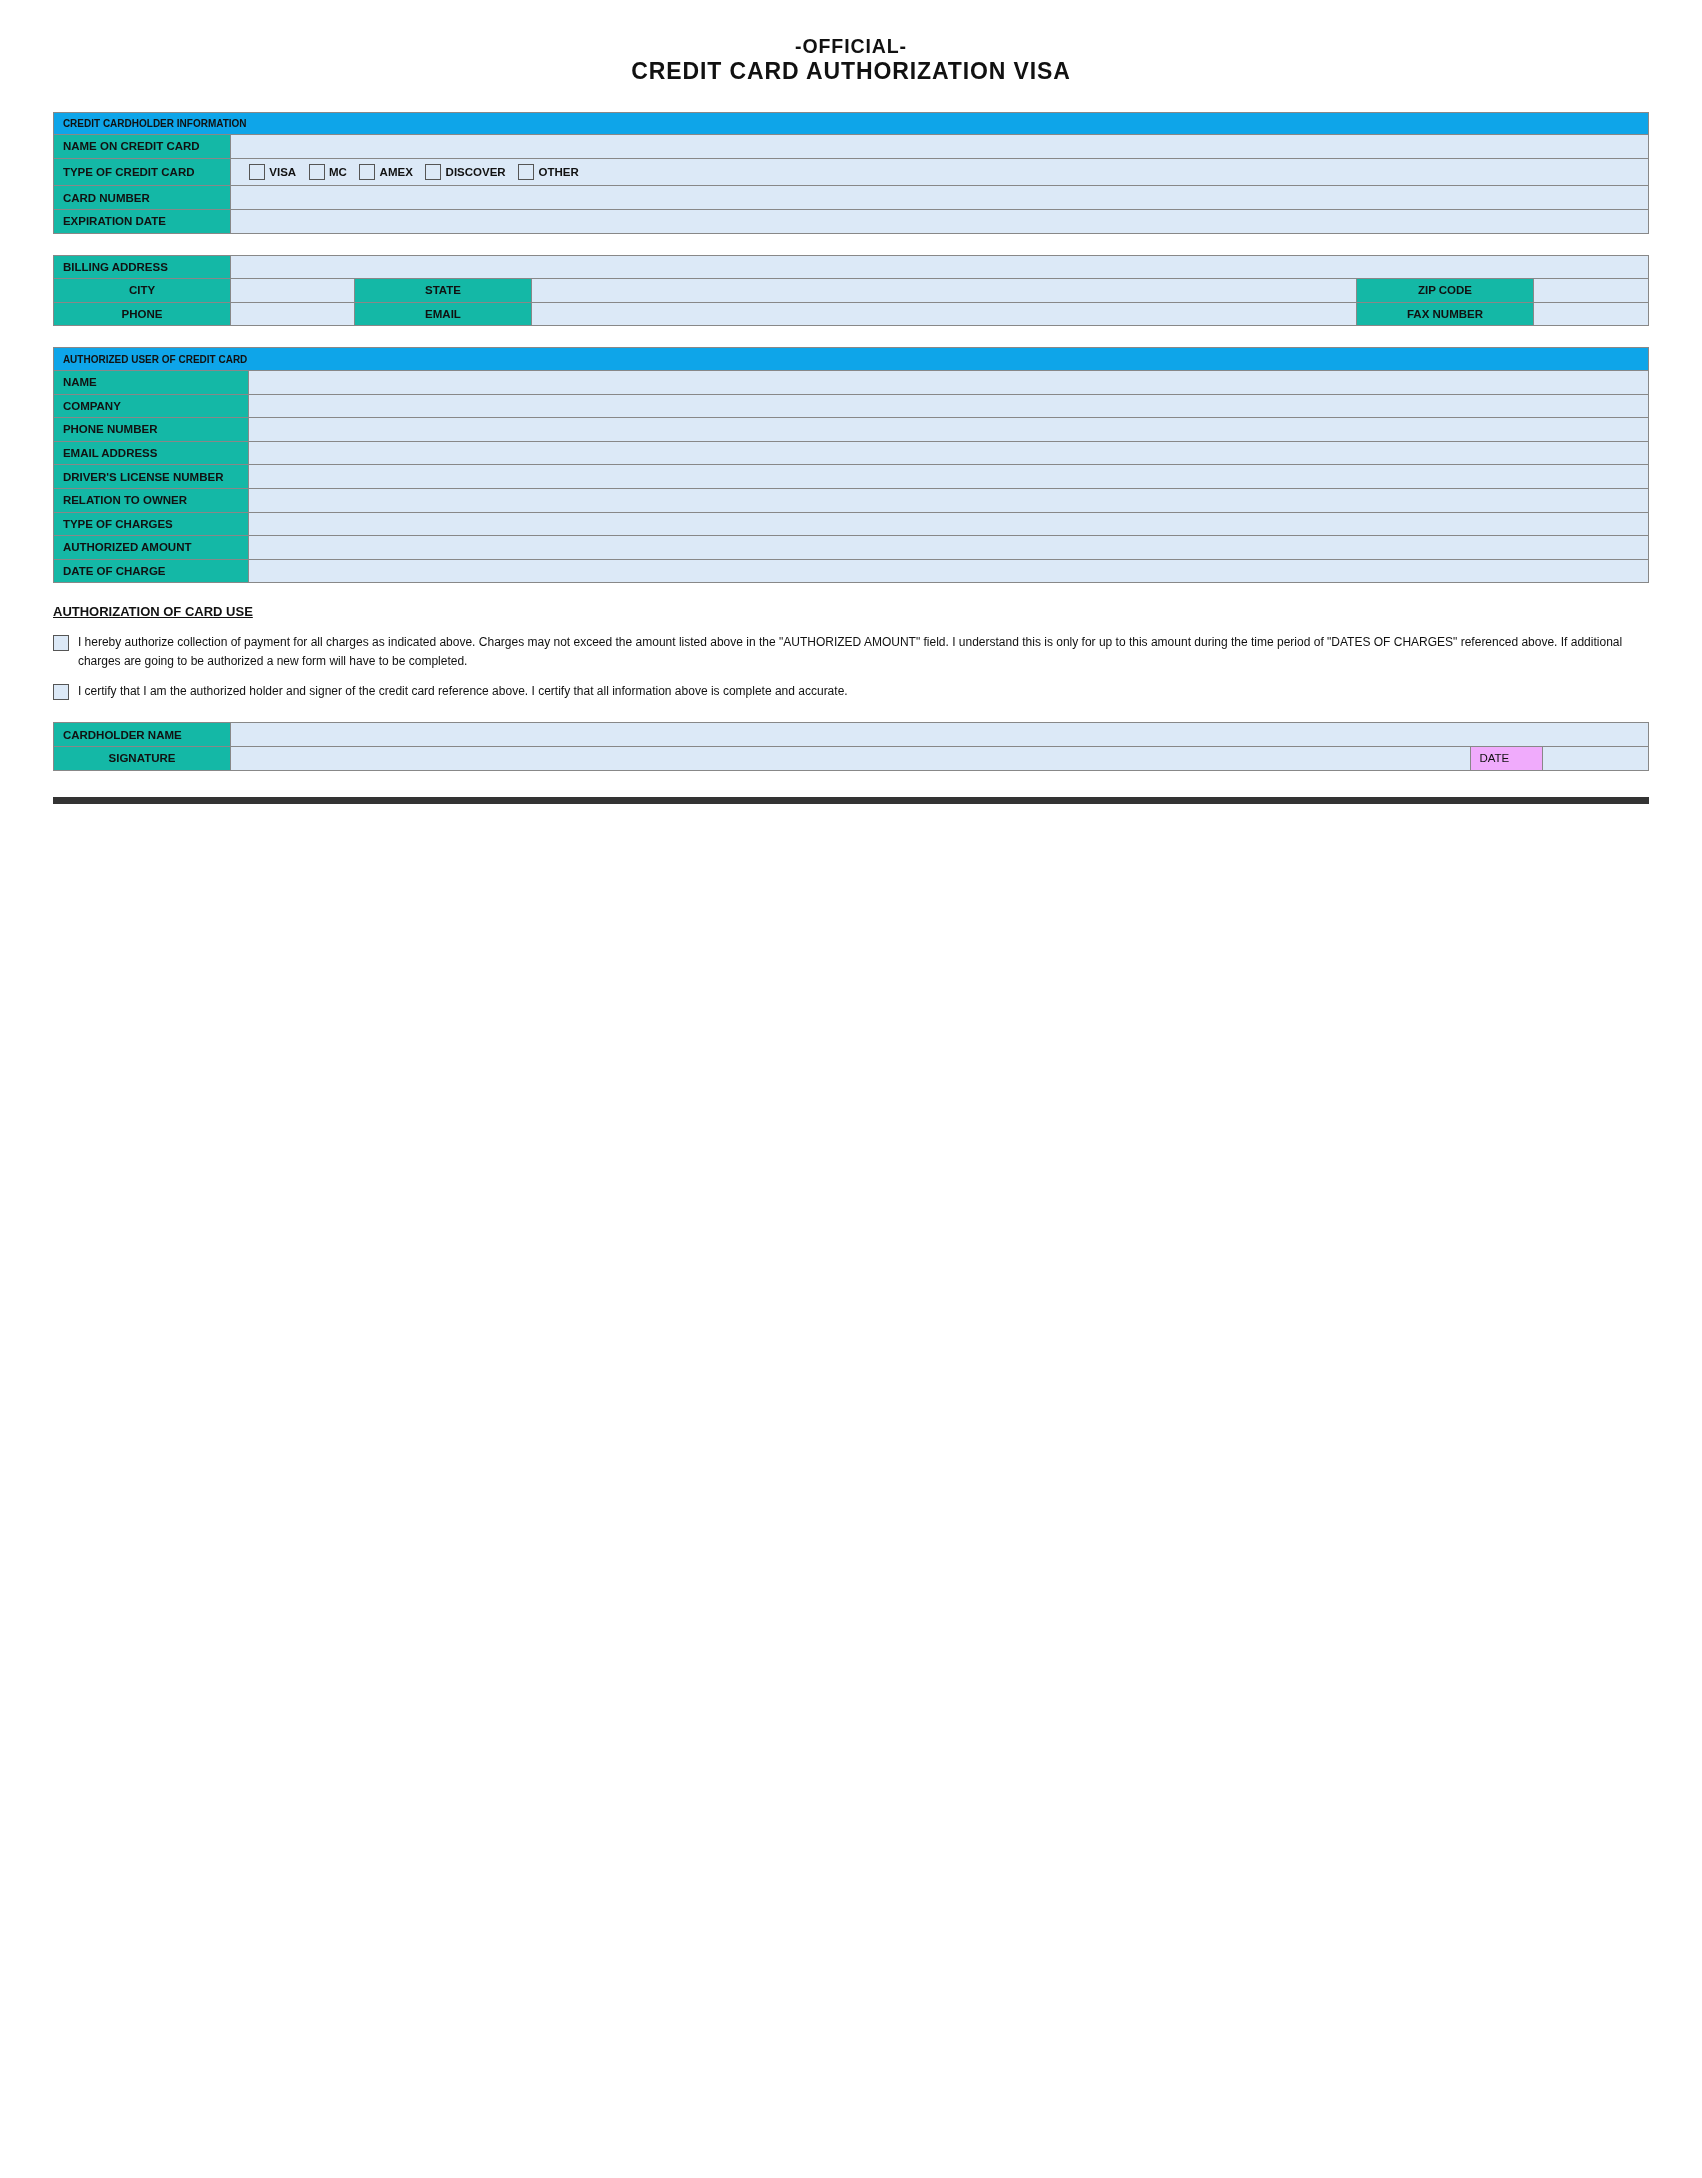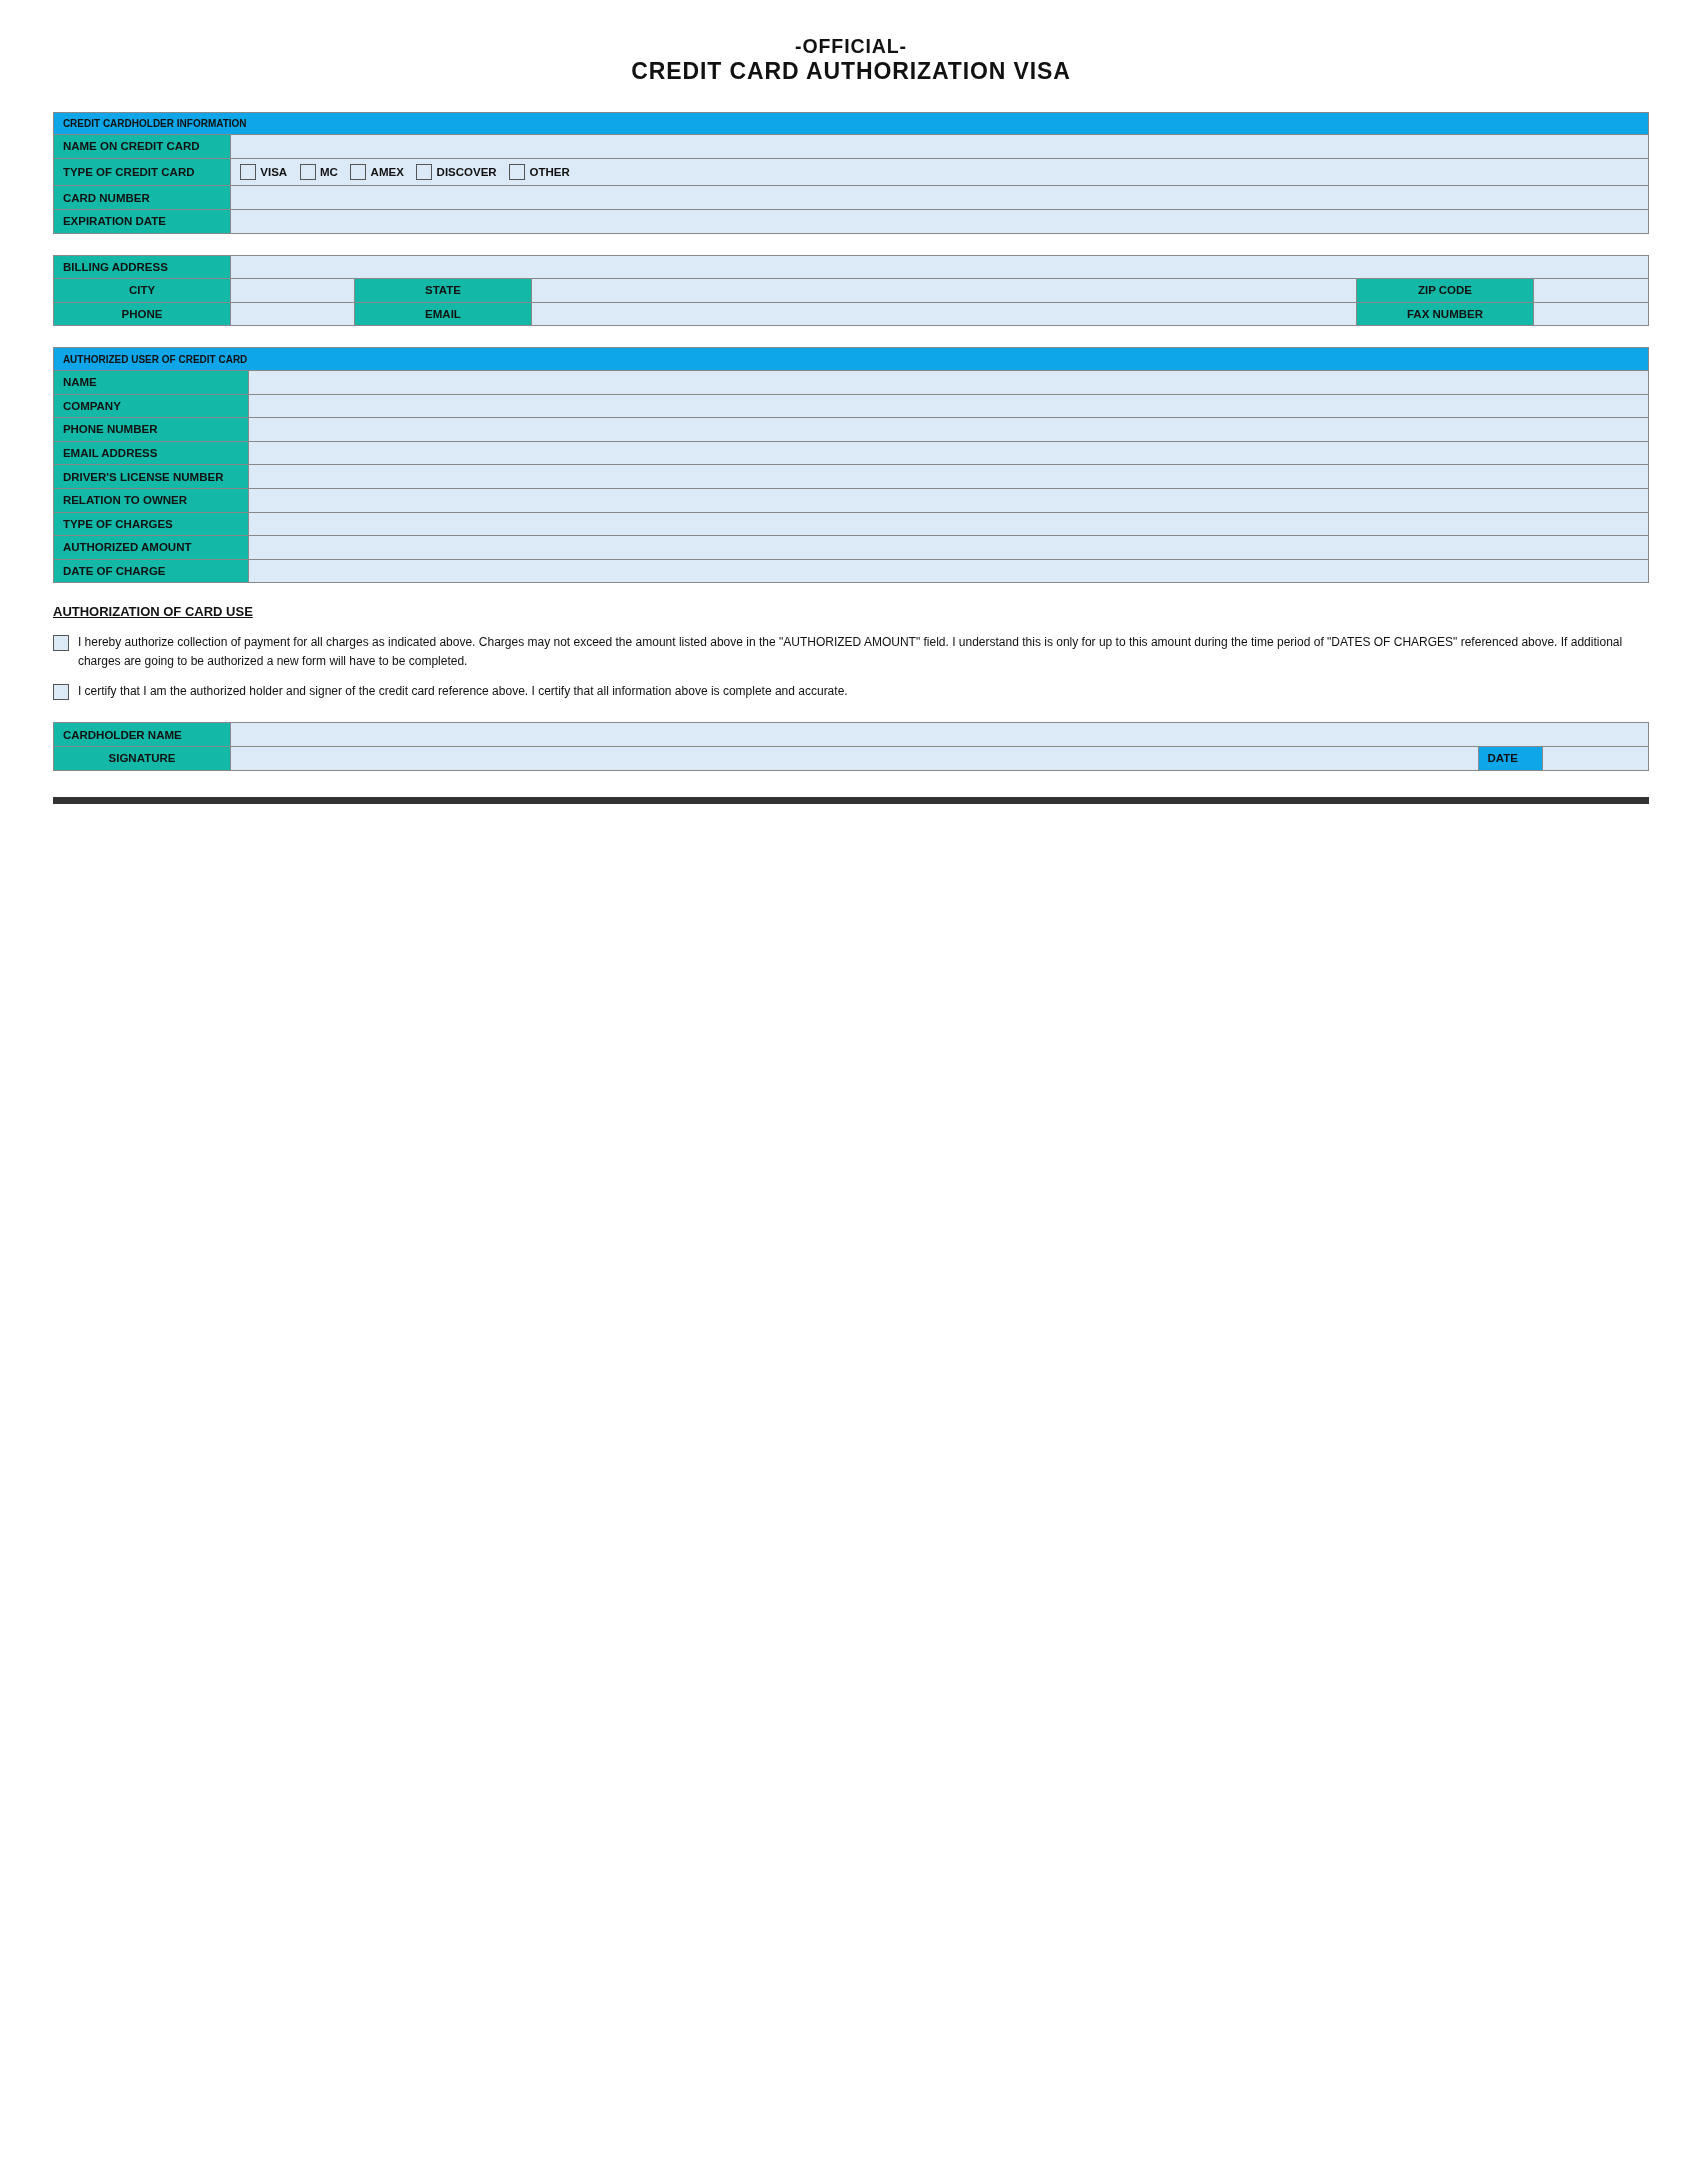--- a/index.html
+++ b/index.html
@@ -48,20 +48,21 @@
       font-weight: bold;
       text-transform: uppercase;
       background: #0ea5e9;
       font-size: 10px;
     }
     
     .cc-type-row {
       display: flex;
       align-items: flex-end;
       gap: 12.4px;
+      margin-left: 9px;
     }
     .cc-option {
       display: flex;
       align-items: center;
       gap: 4.4px;
       font-weight: bold;
       text-transform: uppercase;
     }
     .checkbox-sq {
       width: 16px;
@@ -275,21 +276,21 @@
     <td class="label-cell">CARDHOLDER NAME</td>
     <td class="value-cell"></td>
   </tr>
   <tr>
     <td class="label-cell center-label">SIGNATURE</td>
     <td class="value-cell" style="padding:0;">
       <table style="width:100%;border-collapse:collapse;">
         <tbody>
               <tr>
           <td style="border:none; padding:5.3px 8.9px; background:#dce9f7; width:calc(100% - 177px);"></td>
-          <td style="border-left:0.9px solid #888; border-right:none; border-top:none; border-bottom:none; padding:5.3px 8.9px; background:#0ea5e9; font-weight:bold; text-transform:uppercase; white-space:nowrap; width:64px;">DATE</td>
+          <td style="border-left:0.9px solid #888; border-right:none; border-top:none; border-bottom:none; padding:5.3px 8.9px; background:#f0abfc; font-weight:normal; text-transform:uppercase; white-space:nowrap; width:72px;">DATE</td>
           <td style="border-left:0.9px solid #888; border-right:none; border-top:none; border-bottom:none; padding:5.3px 8.9px; background:#dce9f7; width:106px;"></td>
         </tr>
       </tbody>
           </table>
     </td>
   </tr>
 </tbody>
   </table>
 
 <div class="footer-bar"></div>

